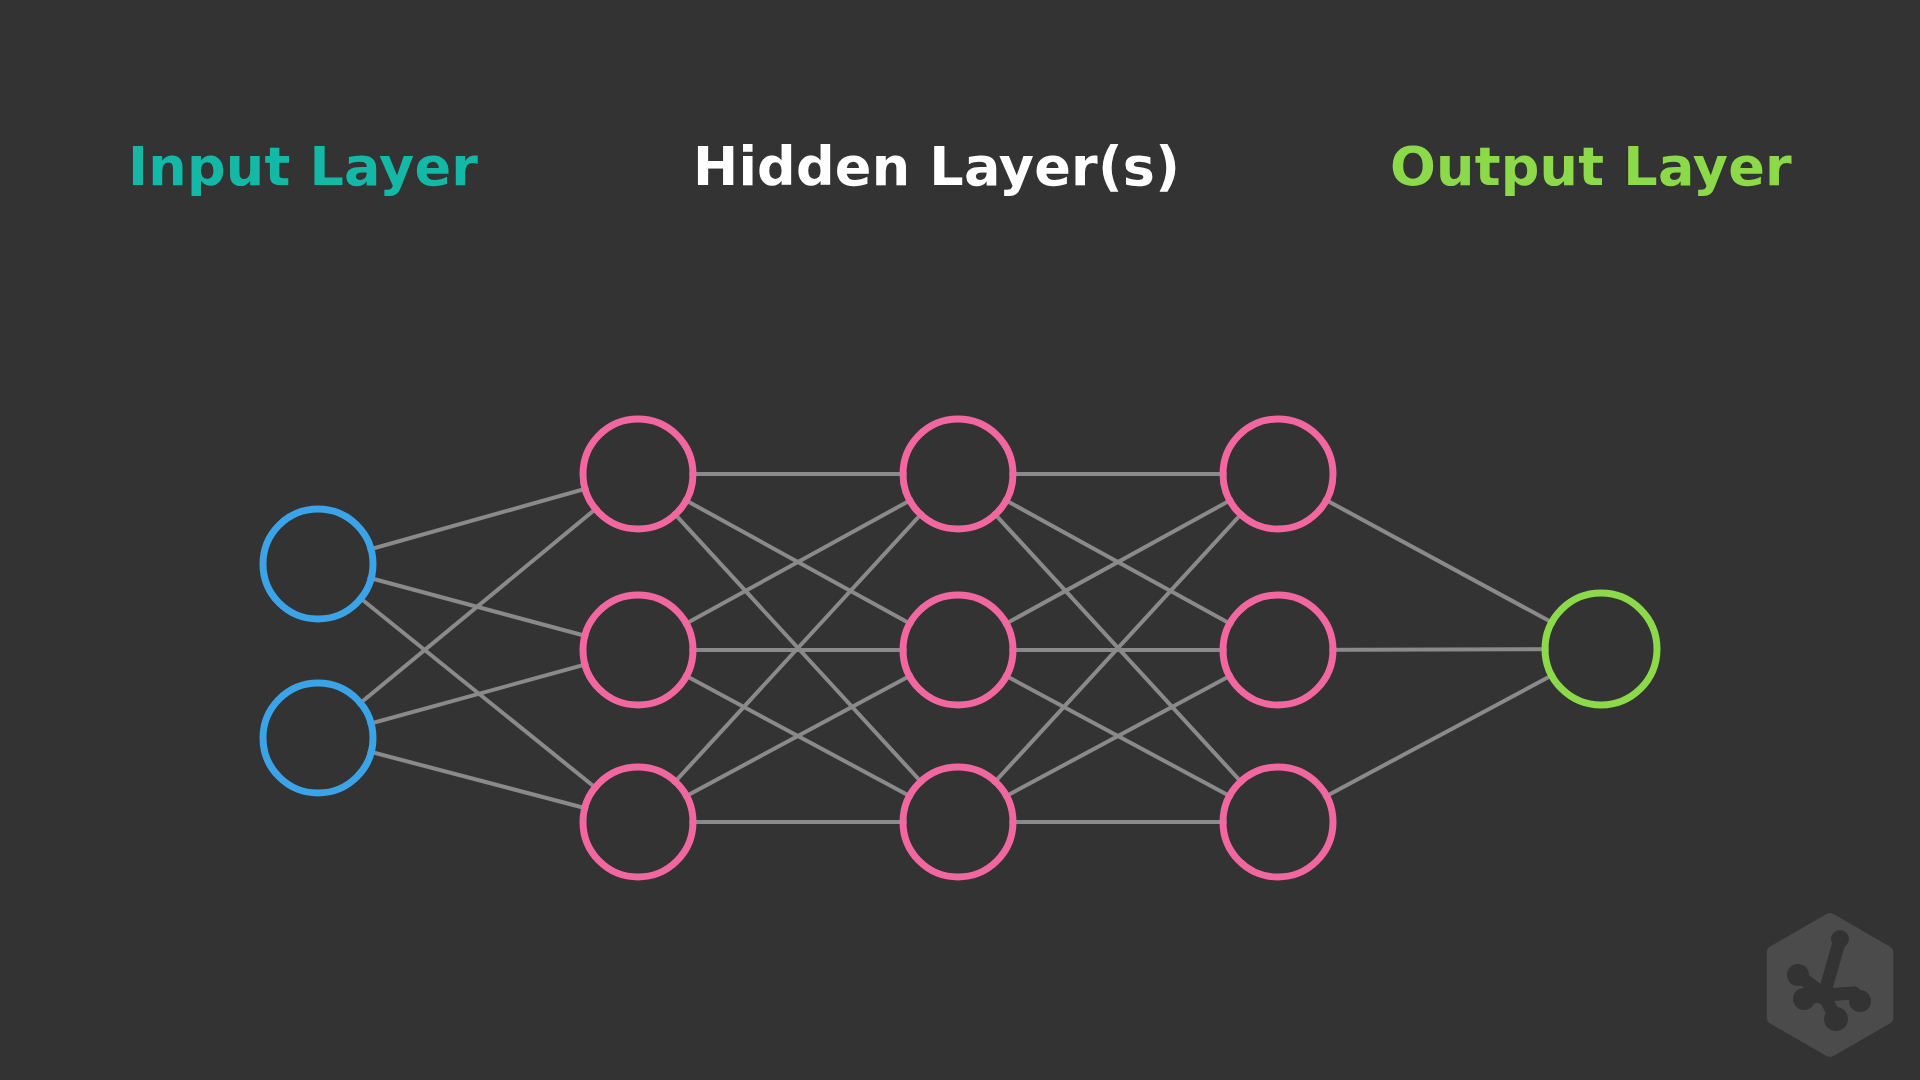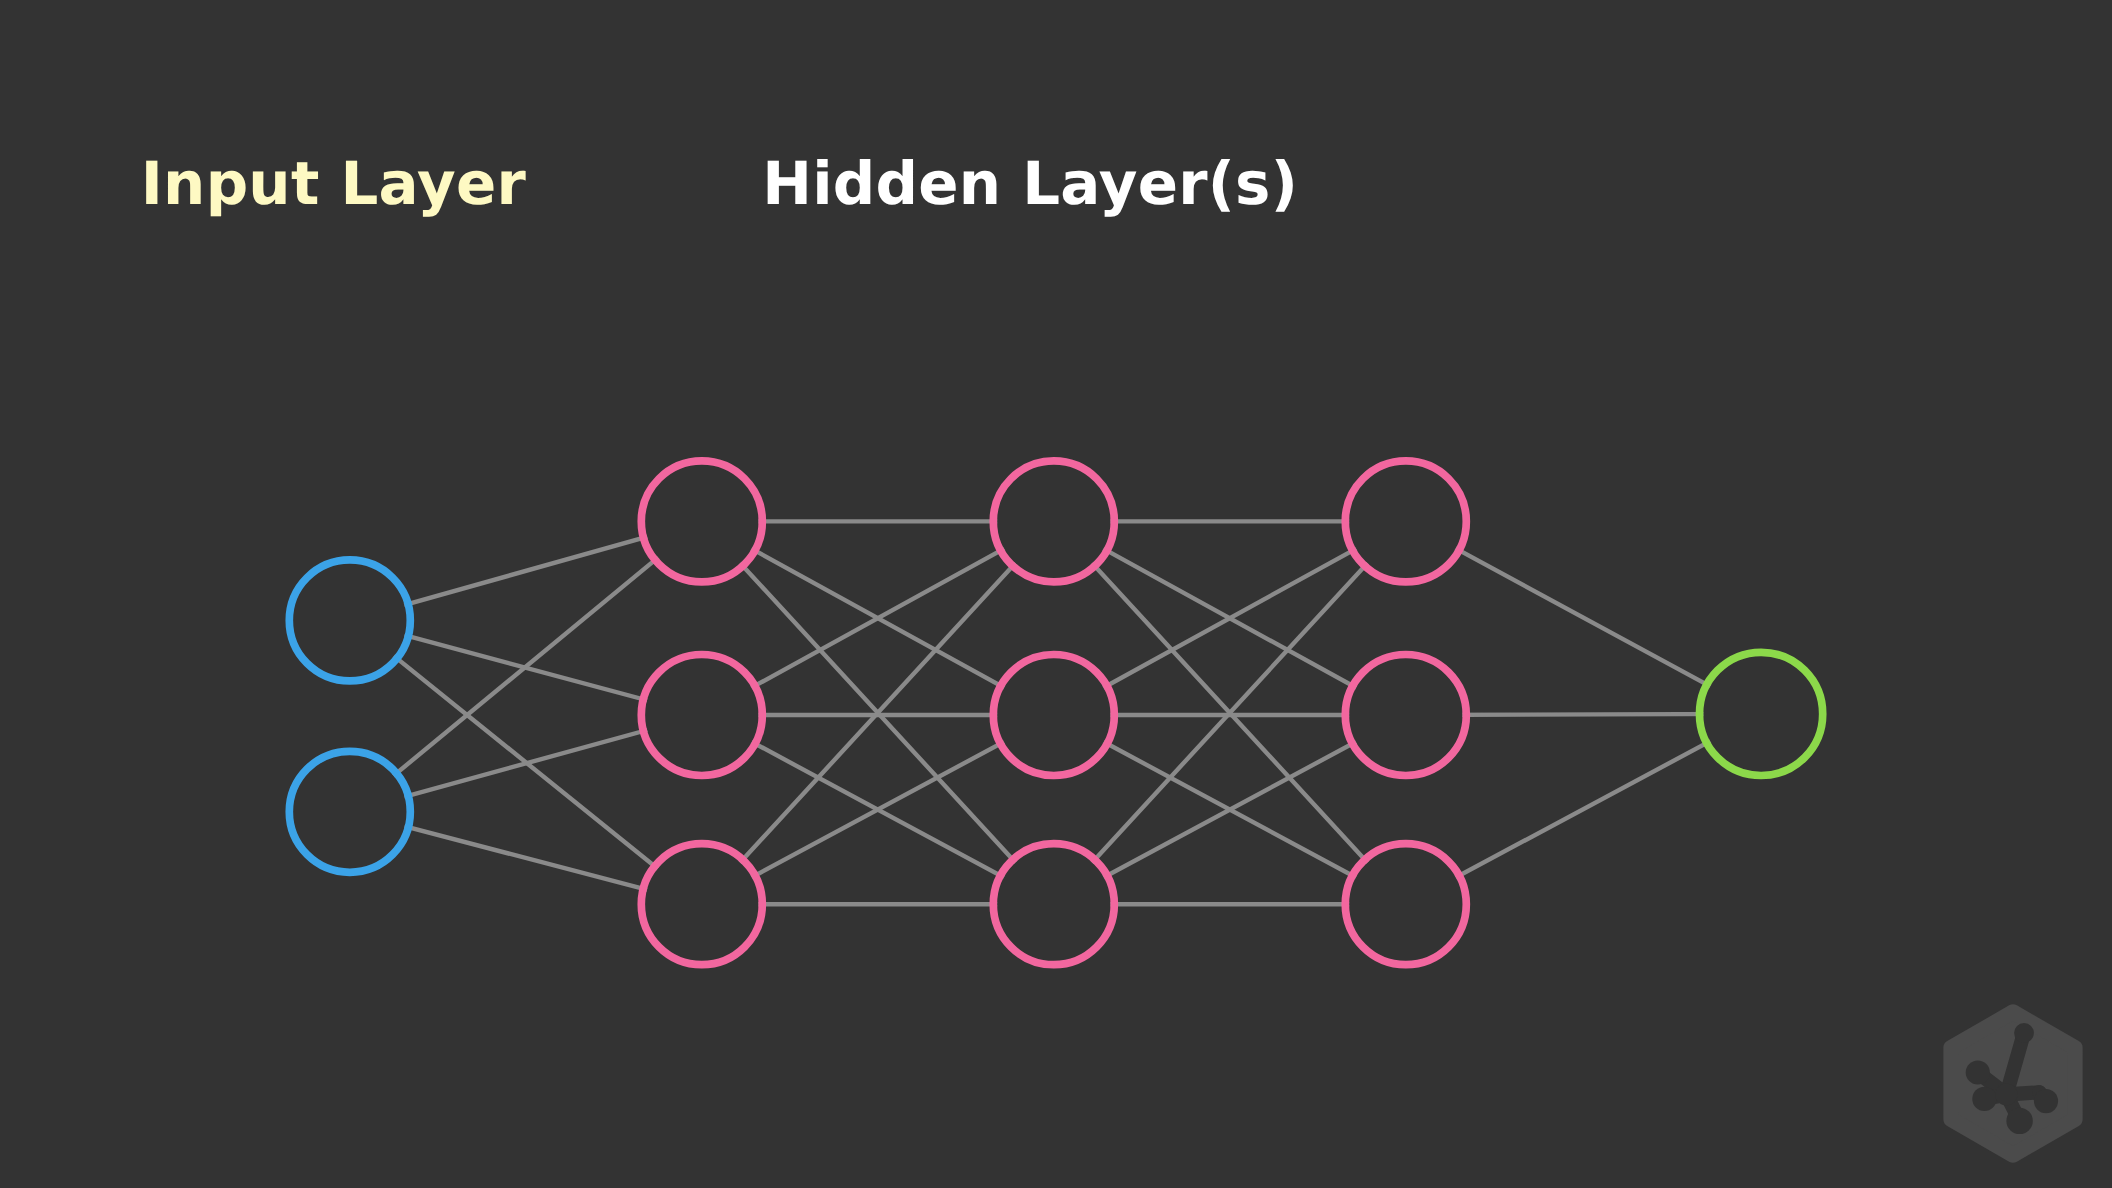--- a/index.html
+++ b/index.html
@@ -116,18 +116,19 @@
           <circle cx="1840" cy="939" r="9" fill="#333333" stroke="none"></circle>
           <circle cx="1798" cy="975" r="11" fill="#333333" stroke="none"></circle>
           <circle cx="1804" cy="999" r="11" fill="#333333" stroke="none"></circle>
           <circle cx="1836" cy="1019" r="12" fill="#333333" stroke="none"></circle>
           <circle cx="1860" cy="1001" r="11" fill="#333333" stroke="none"></circle>
           <circle cx="1824" cy="995" r="10" fill="#333333" stroke="none"></circle>
         </g>
       </g>
   </svg>
 
-  <div class="layer-label" id="label-input" style="color: #fef9c3; left: 128px; top: 140px;">Input Layer</div>
+  <div class="layer-label" id="label-input" style="color: #14b8a6; left: 128px; top: 140px;">Input Layer</div>
 
   <div class="layer-label" id="label-hidden" style="color: #ffffff; left: 693px; top: 140px;">Hidden Layer(s)</div>
 
+  <div class="layer-label" id="label-output" style="color: rgb(140, 217, 74); left: 1390px; top: 140px;">Output Layer</div>
 
 </div>
 
 </body></html>

